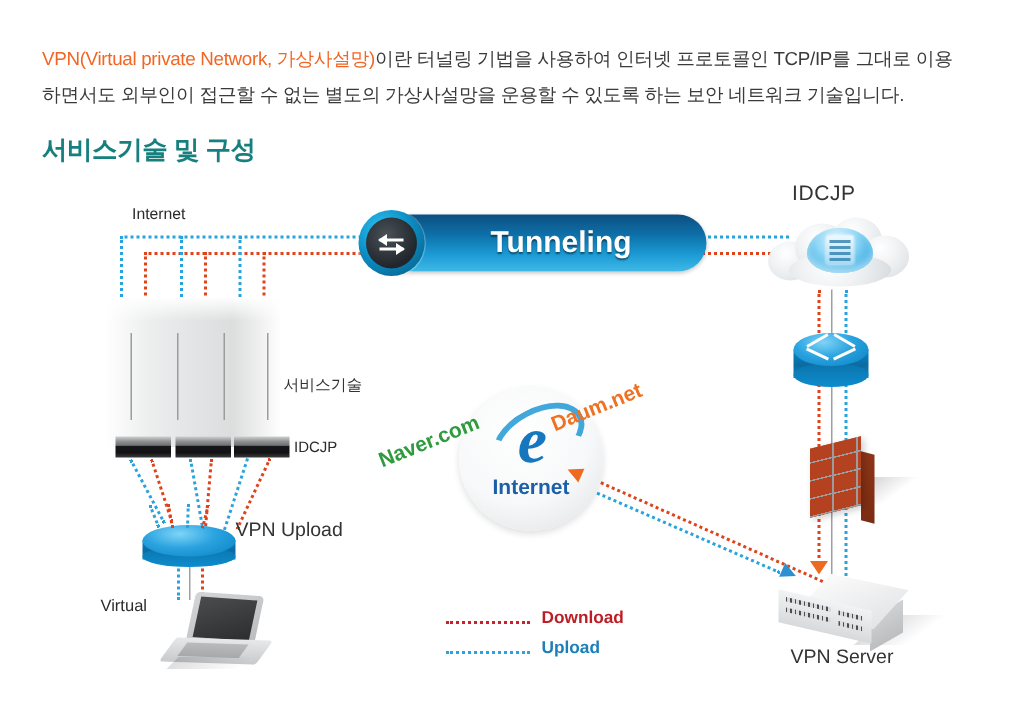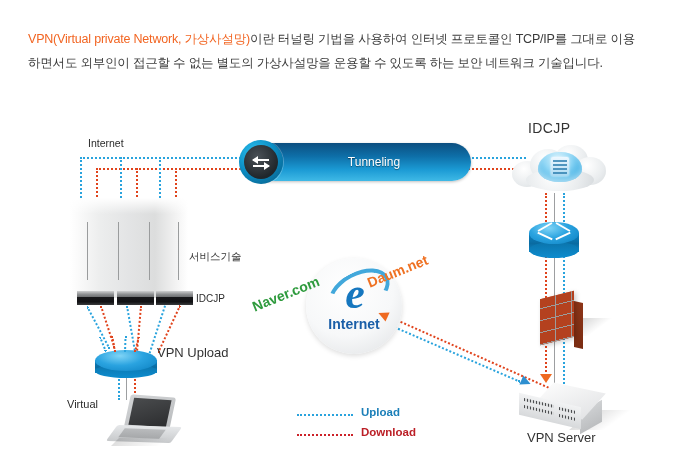--- a/index.html
+++ b/index.html
@@ -28,21 +28,21 @@
   #lbl-idcjp{left:528px;top:120px;font-size:14px;letter-spacing:.4px;}
   #lbl-vpn-server{left:527px;top:430px;font-size:13px;}
 
   
   #tunnel-pill{position:absolute;left:243px;top:143px;width:228px;height:38px;
       border-radius:19px;
       background:linear-gradient(180deg,#0c4f80 0%,#0e6fa8 35%,#1b9ad4 70%,#3fb9e6 100%);
       box-shadow:0 1px 3px rgba(0,0,0,.25);}
   #tunnel-label{position:absolute;left:0;top:0;width:228px;height:38px;
       display:flex;align-items:center;justify-content:center;padding-left:34px;
-      box-sizing:border-box;color:#fff;font-size:12px;font-weight:normal;
+      box-sizing:border-box;color:#fff;font-size:20px;font-weight:bold;
       text-shadow:0 1px 1px rgba(0,0,0,.45);}
   #tunnel-knob{position:absolute;left:-4px;top:-3px;width:44px;height:44px;border-radius:50%;
       background:radial-gradient(circle at 35% 30%,#2fc4f2 0%,#0c8fc6 45%,#06577f 100%);
       box-shadow:0 0 0 1px rgba(255,255,255,.25);}
   #tunnel-knob:after{content:"";position:absolute;left:5px;top:5px;width:34px;height:34px;
       border-radius:50%;background:radial-gradient(circle at 40% 35%,#4a5157,#20262b 70%);}
   .knob-arrow{position:absolute;width:16px;height:2px;background:#fff;z-index:3;}
   #knob-a1{left:14px;top:19px;}
   #knob-a1:before{content:"";position:absolute;left:-1px;top:-3px;width:0;height:0;
       border-right:6px solid #fff;border-top:4px solid transparent;border-bottom:4px solid transparent;}
@@ -164,20 +164,21 @@
 </style>
 </head>
 <body>
 
 <div id="stage">
 
   <p class="intro">
     <span class="hl">VPN(Virtual private Network, 가상사설망)</span><span>이란 터널링 기법을 사용하여 인터넷 프로토콜인 TCP/IP를 그대로 이용하면서도 외부인이 접근할 수 없는 별도의 가상사설망을 운용할 수 있도록 하는 보안 네트워크 기술입니다.</span>
   </p>
 
+  <div class="heading">서비스기술 및 구성</div>
 
   <div class="dh" style="left:80px;top:157px;width:168px;"></div>
   <div class="dh red" style="left:96px;top:168px;width:152px;"></div>
 
   <div class="dv" style="left:80px;top:157px;height:136px;"></div>
   <div class="dv" style="left:120px;top:157px;height:136px;"></div>
   <div class="dv" style="left:159px;top:157px;height:136px;"></div>
 
   <div class="dv red" style="left:96px;top:168px;height:125px;"></div>
   <div class="dv red" style="left:136px;top:168px;height:125px;"></div>
@@ -322,22 +323,22 @@
   <div class="lbl" id="lbl-internet">Internet</div>
   <div class="lbl" id="lbl-tunnel-zone">서비스기술</div>
   <div class="lbl" id="lbl-adsl">IDCJP</div>
   <div class="lbl" id="lbl-vpn-client">VPN Upload</div>
   <div class="lbl" id="lbl-packet">Virtual</div>
   <div class="lbl" id="lbl-idcjp">IDCJP</div>
   <div class="lbl" id="lbl-vpn-server">VPN Server</div>
 
   <div id="legend">
     <div class="leg-row">
+      <div class="leg-dash red"></div>
+      <div class="leg-text red">Download</div>
+    </div>
+    <div class="leg-row">
       <div class="leg-dash"></div>
       <div class="leg-text">Upload</div>
     </div>
-    <div class="leg-row">
-      <div class="leg-dash red"></div>
-      <div class="leg-text red">Download</div>
-    </div>
   </div>
 
 </div>
 
 </body></html>

